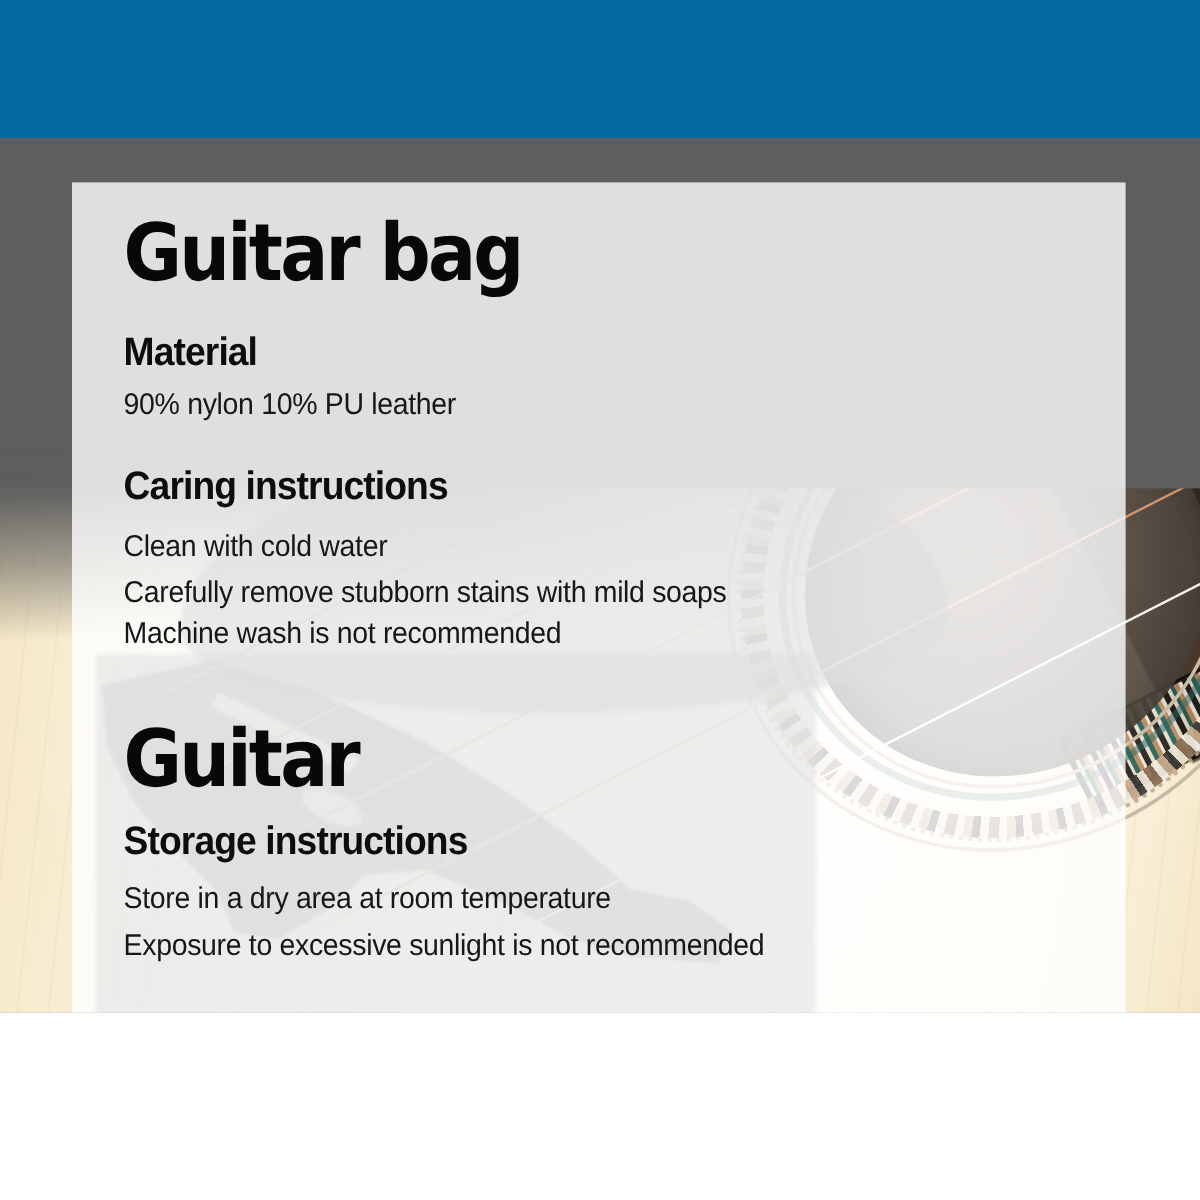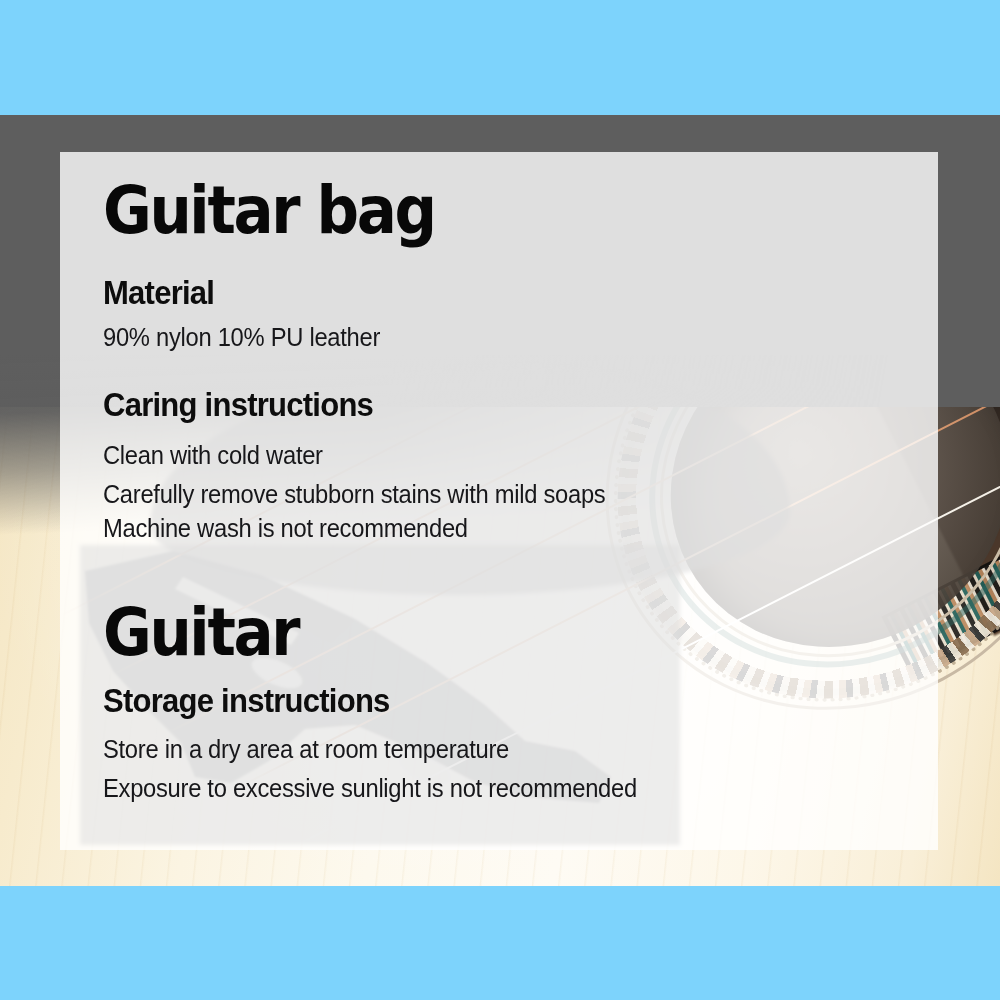--- a/index.html
+++ b/index.html
@@ -2,22 +2,22 @@
 <html><head>
 <meta charset="utf-8">
 <title>Guitar bag care instructions</title>
 <style>
   html,body{margin:0;padding:0;background:#ffffff;}
   body{font-family:"Liberation Sans",sans-serif;-webkit-font-smoothing:antialiased;}
 
   
   #stage{
     position:relative;
-    width:1000px;height:1000px;
-    background:#7dd3fc;
+    width:1000px;height:844px;
+    background:#0369a1;
     overflow:hidden;
   }
 
   
   #photo{
     position:absolute;
     left:0;top:115px;
     width:1000px;height:771px;
     overflow:hidden;
     background:#f7eccd;

